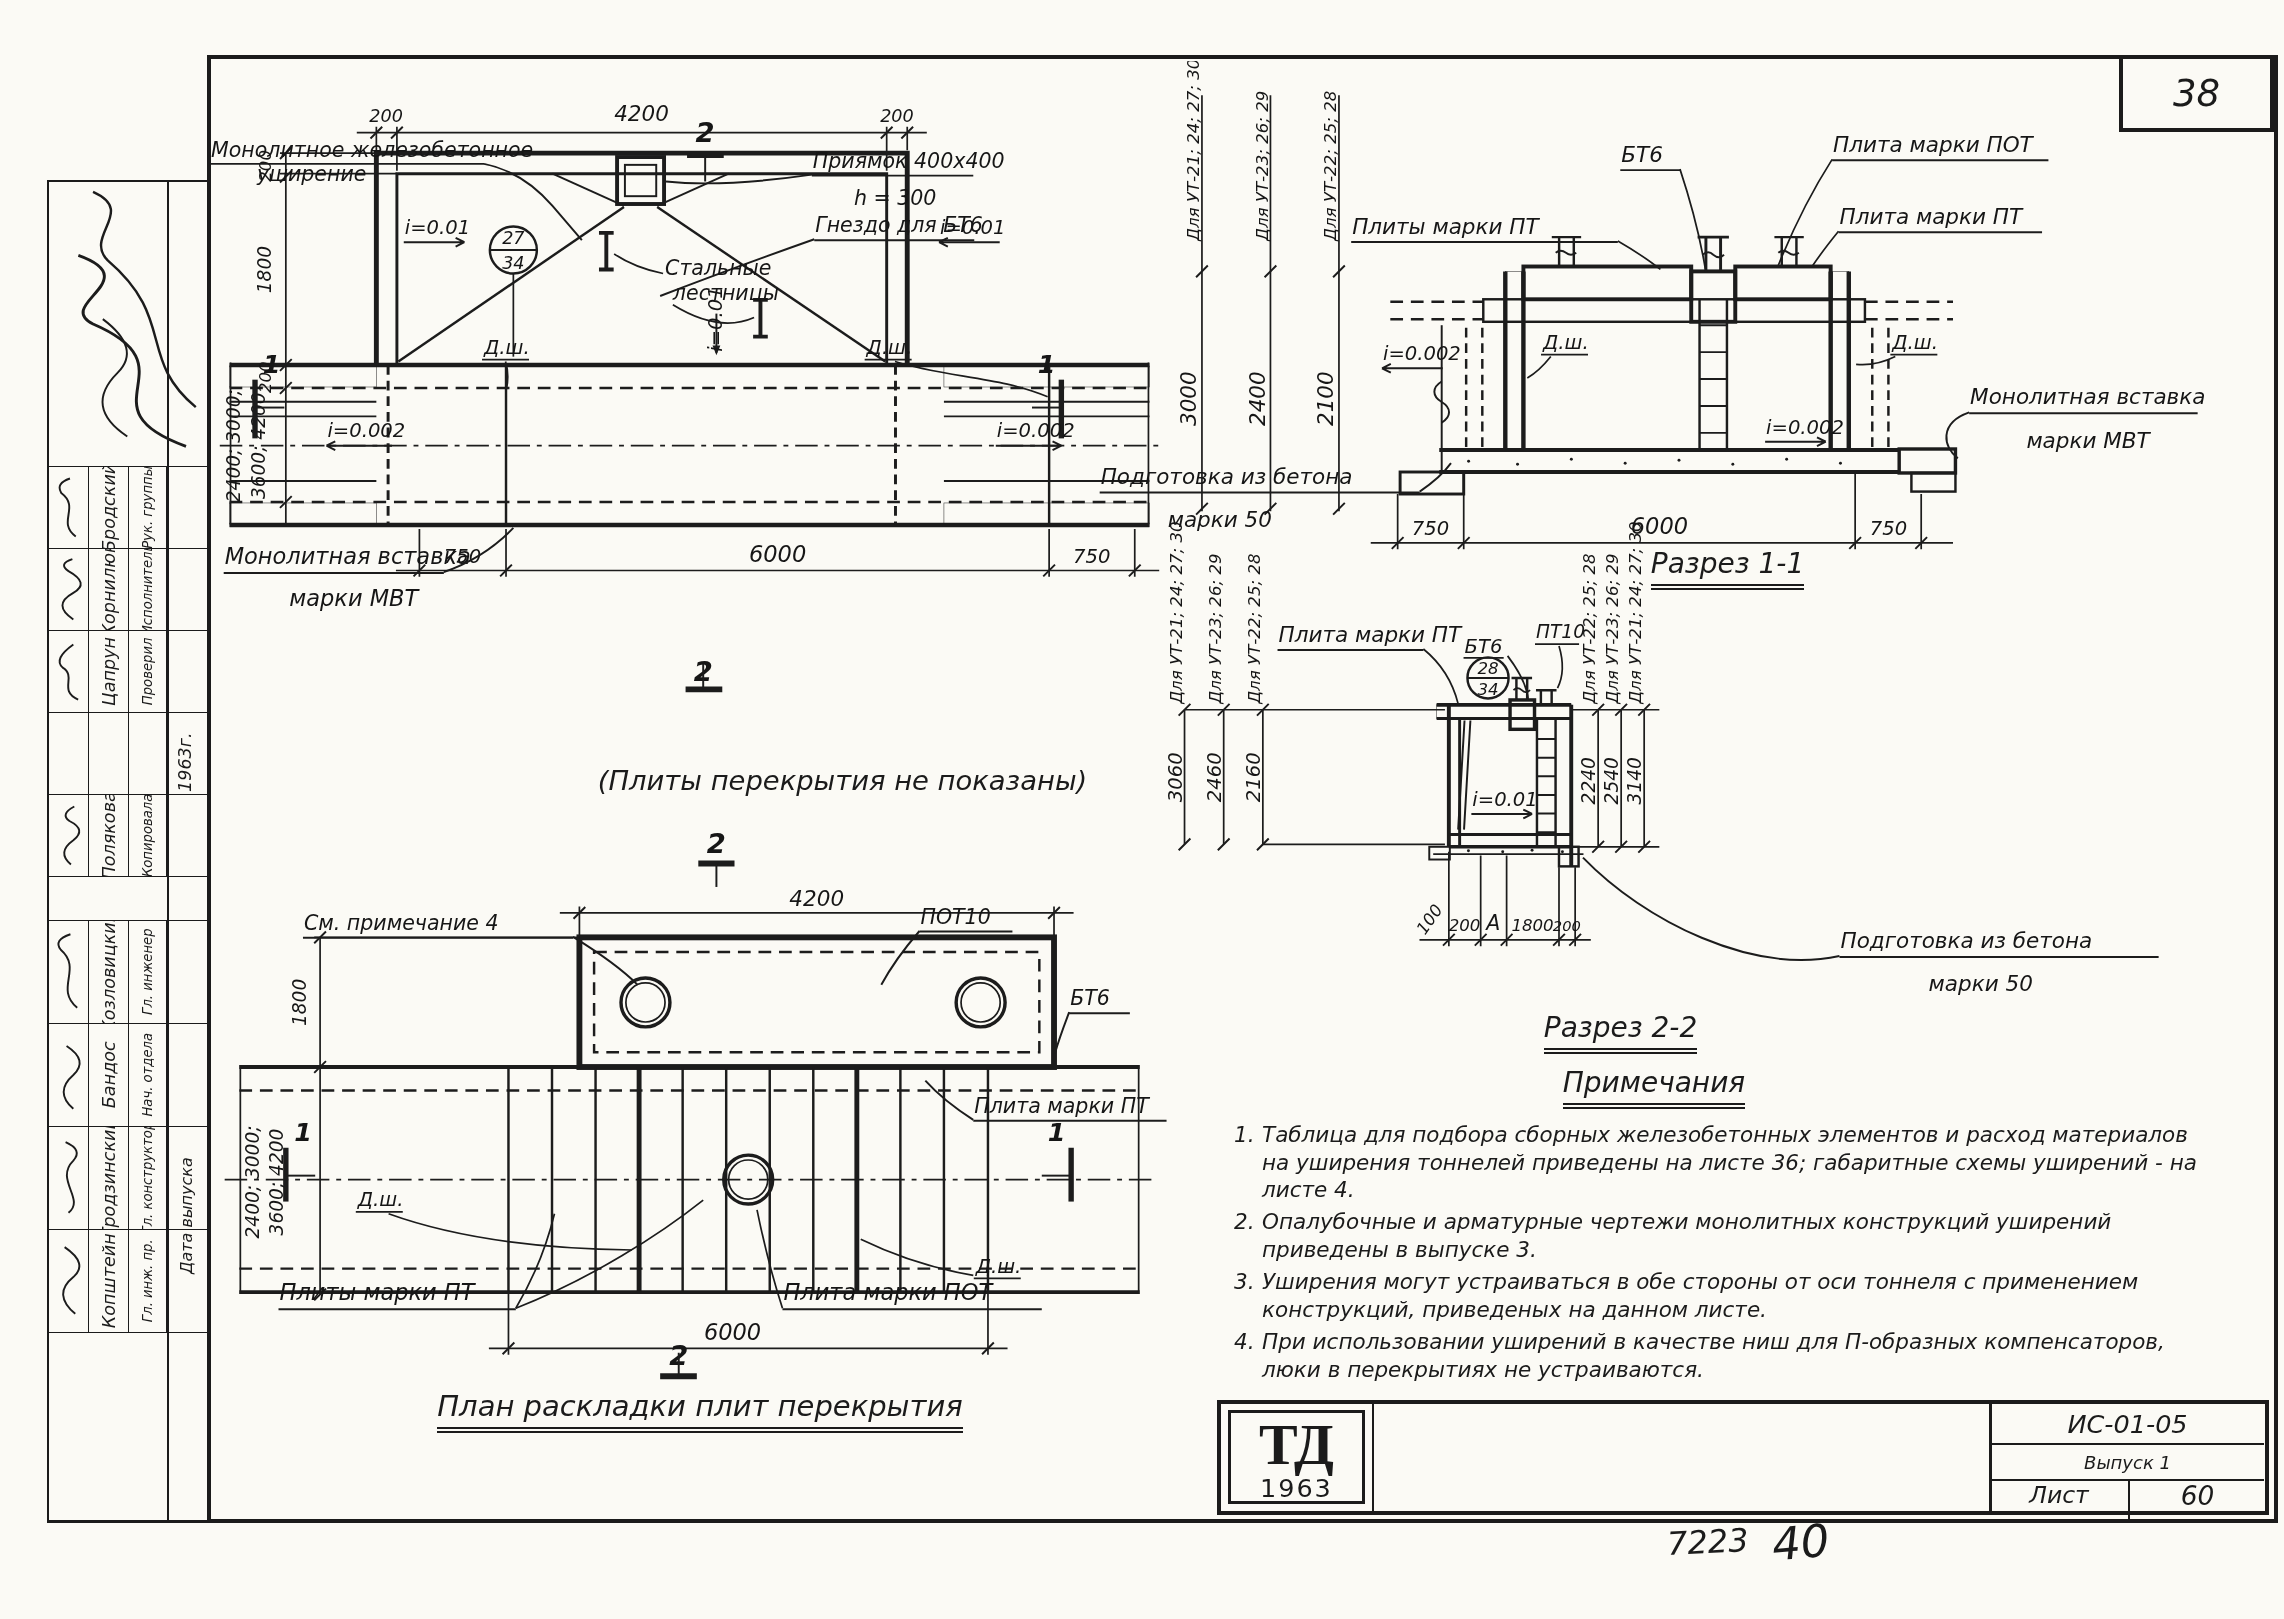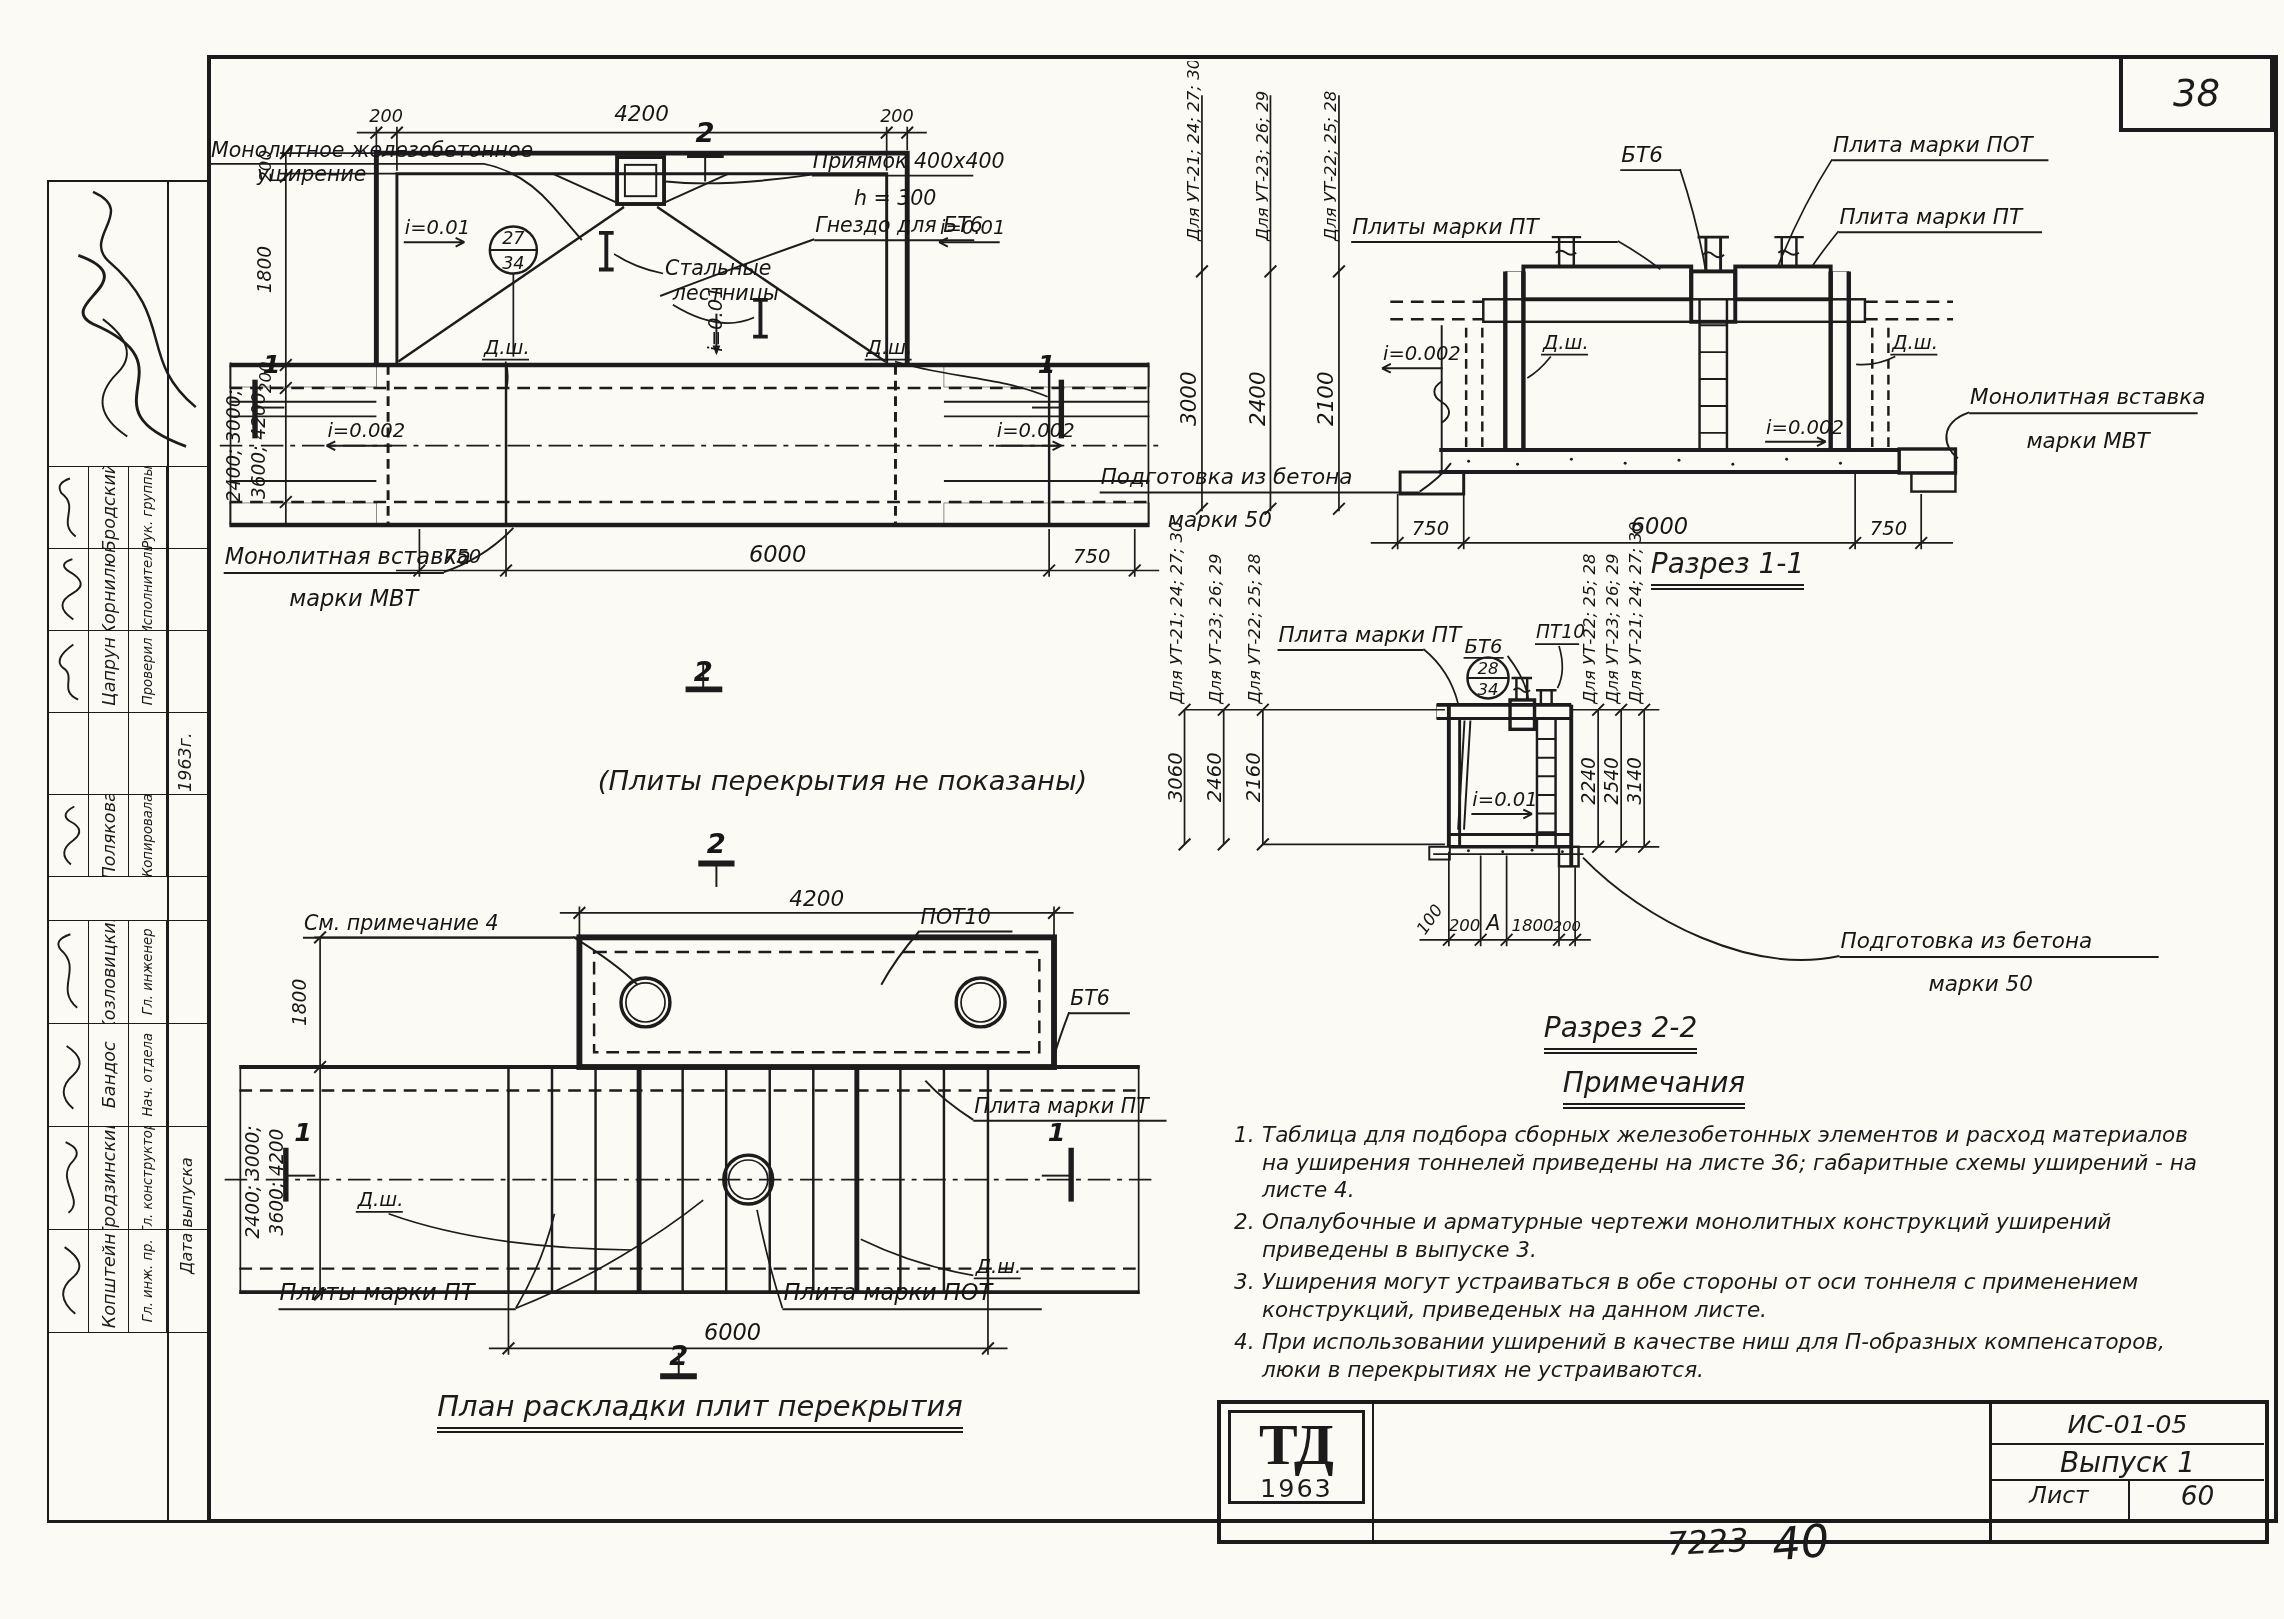--- a/index.html
+++ b/index.html
@@ -646,33 +646,33 @@
     <div class="note-item">
       <span class="note-num">3.</span>
       <span class="note-text">Уширения могут устраиваться в обе стороны от оси тоннеля с применением конструкций, приведеных на данном листе.</span>
     </div>
     <div class="note-item">
       <span class="note-num">4.</span>
       <span class="note-text">При использовании уширений в качестве ниш для П-образных компенсаторов, люки в перекрытиях не устраиваются.</span>
     </div>
   </div>
 
-  <div class="abs" style="left:1217px;top:1400px;width:1052px;height:144px;border:4.4px solid #1b1b1b;box-sizing:border-box;">
+  <div class="abs" style="left:1217px;top:1400px;width:1052px;height:115px;border:4.4px solid #1b1b1b;box-sizing:border-box;">
 
     <div class="abs" style="left:6.9px;top:5.9px;width:137px;height:94px;border:3.4px solid #1b1b1b;box-sizing:border-box;text-align:center;">
       <div style="font-family:'Liberation Serif',serif;font-weight:bold;font-size:58px;line-height:1.05;margin-top:2px;">ТД</div>
       <div style="font-size:25.5px;letter-spacing:2px;margin-top:-2.9px;">1963</div>
     </div>
     <div class="abs" style="left:151px;top:0;width:2px;height:100%;background:#1b1b1b;"></div>
 
     <div class="abs" style="left:768px;top:0;width:2.9px;height:100%;background:#1b1b1b;"></div>
 
     <div class="tb-cell it" style="left:770px;top:0;width:273px;height:39px;font-size:25.5px;">ИС-01-05</div>
     <div class="abs" style="left:770px;top:39px;width:273px;height:2.4px;background:#1b1b1b;"></div>
-    <div class="tb-cell it" style="left:770px;top:42px;width:273px;height:33px;font-size:28px;">Выпуск 1</div>
+    <div class="tb-cell it" style="left:770px;top:42px;width:273px;height:33px;font-size:18px;">Выпуск 1</div>
     <div class="abs" style="left:770px;top:75px;width:273px;height:2.4px;background:#1b1b1b;"></div>
     <div class="tb-cell it" style="left:770px;top:77px;width:136px;height:28px;font-size:23.5px;">Лист</div>
     <div class="abs" style="left:907px;top:75px;width:2.4px;height:40px;background:#1b1b1b;"></div>
     <div class="tb-cell it" style="left:909px;top:77px;width:135px;height:28px;font-size:26.4px;">60</div>
   </div>
 
   <div class="abs hand" style="left:1667px;top:1523px;font-size:32px;transform:rotate(-3deg);">7223</div>
   <div class="abs hand" style="left:1772px;top:1516px;font-size:45px;transform:rotate(-5deg);">40</div>
 
 </div>

